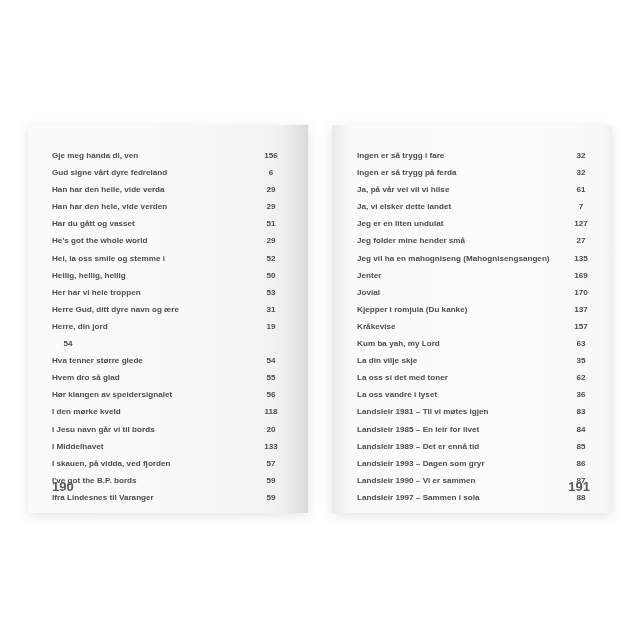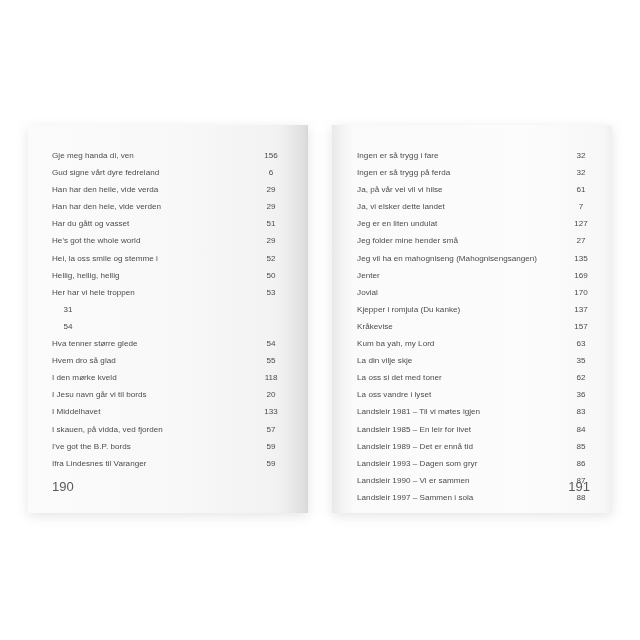--- a/index.html
+++ b/index.html
@@ -13,20 +13,21 @@
   }
 
   #book {
     position: absolute;
     left: 28px;
     top: 125px;
     width: 584px;
     height: 388px;
     display: flex;
     filter: drop-shadow(0 3px 6px rgba(0,0,0,0.10));
+    font-weight: bold;
   }
 
   .page {
     position: relative;
     height: 100%;
     box-sizing: border-box;
     overflow: hidden;
   }
 
   .page-left {
@@ -152,32 +153,41 @@
         </li>
         <li class="toc-row">
           <span class="toc-title">Hellig, hellig, hellig</span>
           <span class="toc-page">50</span>
         </li>
         <li class="toc-row">
           <span class="toc-title">Her har vi hele troppen</span>
           <span class="toc-page">53</span>
         </li>
         <li class="toc-row">
+          <span class="toc-title">Herre Gud, ditt dyre navn og ære</span>
           <span class="toc-page">31</span>
+        </li>
+        <li class="toc-row">
+          <span class="toc-title">Herre, din jord</span>
+          <span class="toc-page">19</span>
         </li>
         <li class="toc-row">
           <span class="toc-page">54</span>
         </li>
         <li class="toc-row">
           <span class="toc-title">Hva tenner større glede</span>
           <span class="toc-page">54</span>
         </li>
         <li class="toc-row">
           <span class="toc-title">Hvem dro så glad</span>
           <span class="toc-page">55</span>
+        </li>
+        <li class="toc-row">
+          <span class="toc-title">Hør klangen av speidersignalet</span>
+          <span class="toc-page">56</span>
         </li>
         <li class="toc-row">
           <span class="toc-title">I den mørke kveld</span>
           <span class="toc-page">118</span>
         </li>
         <li class="toc-row">
           <span class="toc-title">I Jesu navn går vi til bords</span>
           <span class="toc-page">20</span>
         </li>
         <li class="toc-row">

